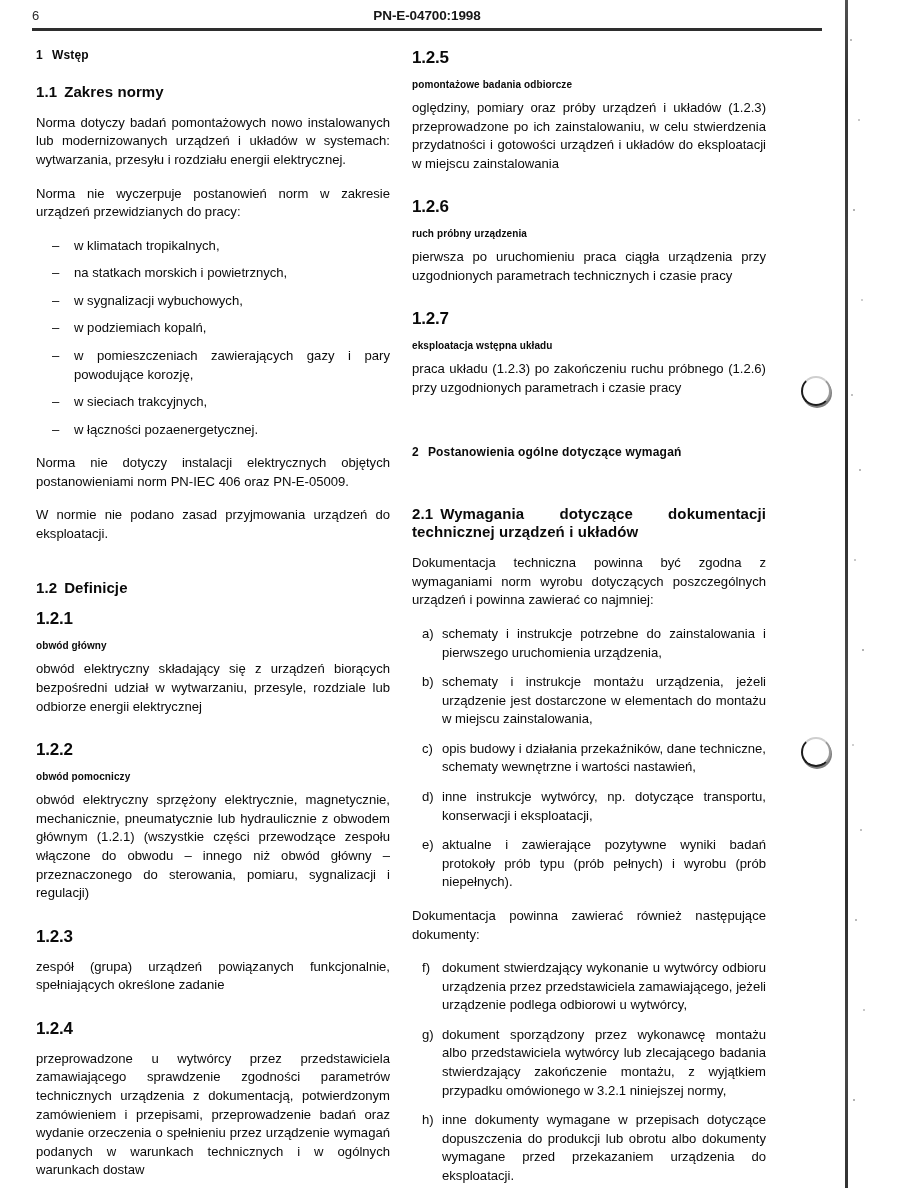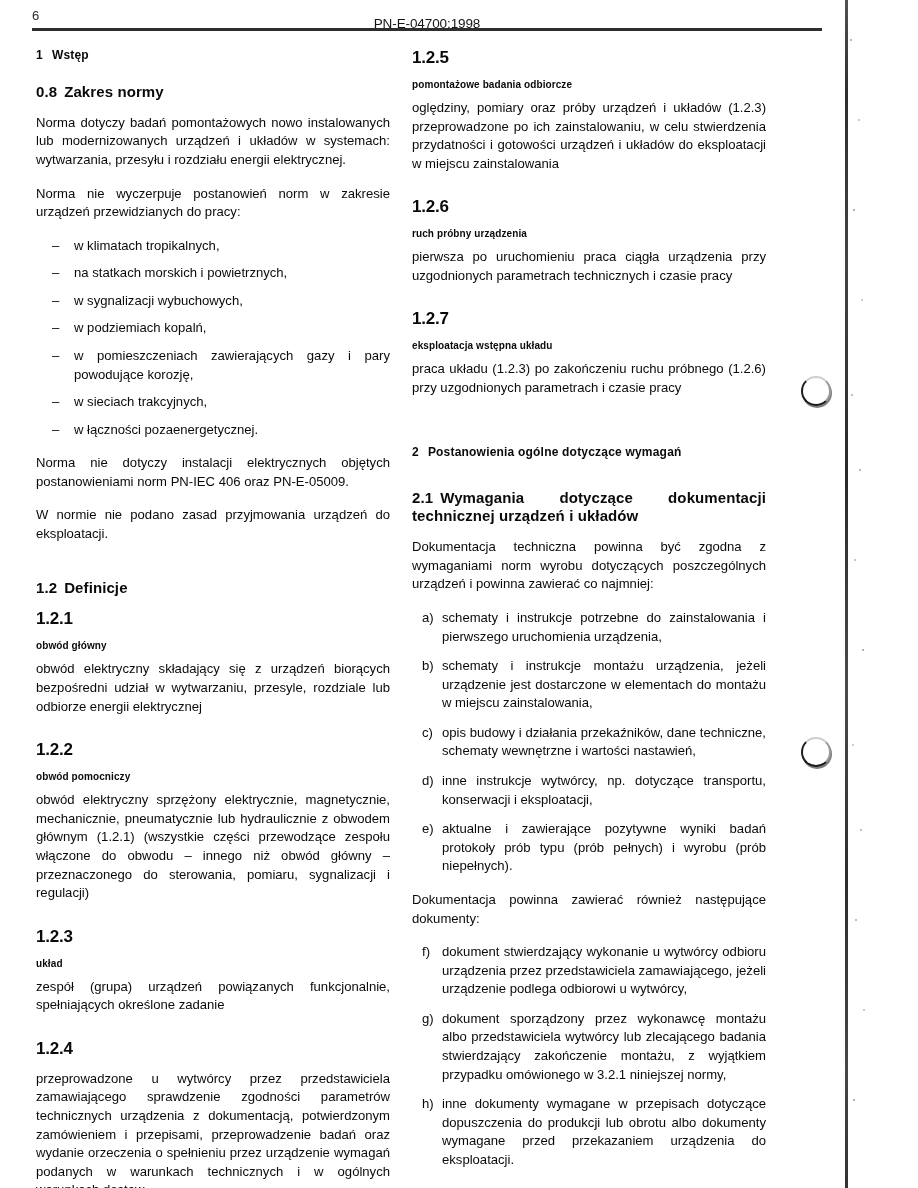--- a/index.html
+++ b/index.html
@@ -28,25 +28,25 @@
   .runhead .folio {
     position: absolute;
     left: 0;
     top: 0;
     font-size: 13px;
     color: #2b2b2b;
   }
   .runhead .docid {
     position: absolute;
     left: 0;
-    top: 8px;
+    top: 0;
     width: 790px;
     text-align: center;
     font-size: 13.5px;
-    font-weight: normal;
+    font-weight: bold;
     letter-spacing: -0.1px;
     color: #161616;
   }
   .rule {
     position: absolute;
     top: 28px;
     left: 32px;
     width: 790px;
     height: 2.5px;
     background: #1c1c1c;
@@ -76,20 +76,21 @@
     font-size: 15px;
     font-weight: bold;
     margin: 0 0 12px 0;
     line-height: 1.26;
     letter-spacing: .1px;
   }
   h2.sub .num { margin-right: 7px; }
   h2.sub.justify {
     text-align: justify;
     text-align-last: left;
+    margin-top: 16px;
   }
 
   h3.clause {
     font-size: 17px;
     font-weight: bold;
     margin: 0 0 11px 0;
     letter-spacing: -0.2px;
   }
   h3.term {
     font-size: 10px;
@@ -213,21 +214,21 @@
   </div>
   <div class="rule"></div>
 
   <div class="col col-left">
 
     <h1 class="sec">
       <span class="num">1</span><span>Wstęp</span>
     </h1>
 
     <h2 class="sub">
-      <span class="num">0.8</span><span>Zakres normy</span>
+      <span class="num">1.1</span><span>Zakres normy</span>
     </h2>
 
     <p class="body">Norma dotyczy badań pomontażowych nowo instalowanych lub modernizowanych urządzeń i układów w systemach: wytwarzania, przesyłu i rozdziału energii elektrycznej.</p>
     <p class="body">Norma nie wyczerpuje postanowień norm w zakresie urządzeń przewidzianych do pracy:</p>
 
     <ul class="dashes">
       <li><span class="dash">–</span><span>w klimatach tropikalnych,</span></li>
       <li><span class="dash">–</span><span>na statkach morskich i powietrznych,</span></li>
       <li><span class="dash">–</span><span>w sygnalizacji wybuchowych,</span></li>
       <li><span class="dash">–</span><span>w podziemiach kopalń,</span></li>
@@ -251,21 +252,20 @@
 
     <div class="gap-sm"></div>
 
     <h3 class="clause">1.2.2</h3>
     <h3 class="term">obwód pomocniczy</h3>
     <p class="body"><span>obwód elektryczny sprzężony elektrycznie, magnetycznie, mechanicznie, pneumatycznie lub hydraulicznie z </span><b>obwodem głównym</b><span> (1.2.1) (wszystkie części przewodzące zespołu włączone do obwodu – innego niż obwód główny – przeznaczonego do sterowania, pomiaru, sygnalizacji i regulacji)</span></p>
 
     <div class="gap-sm"></div>
 
     <h3 class="clause">1.2.3</h3>
-    <h3 class="term">układ</h3>
     <p class="body">zespół (grupa) urządzeń powiązanych funkcjonalnie, spełniających określone zadanie</p>
 
     <div class="gap-sm"></div>
 
     <h3 class="clause">1.2.4</h3>
     <p class="body">przeprowadzone u wytwórcy przez przedstawiciela zamawiającego sprawdzenie zgodności parametrów technicznych urządzenia z dokumentacją, potwierdzonym zamówieniem i przepisami, przeprowadzenie badań oraz wydanie orzeczenia o spełnieniu przez urządzenie wymagań podanych w warunkach technicznych i w ogólnych warunkach dostaw</p>
   </div>
 
   <div class="col col-right">
 

